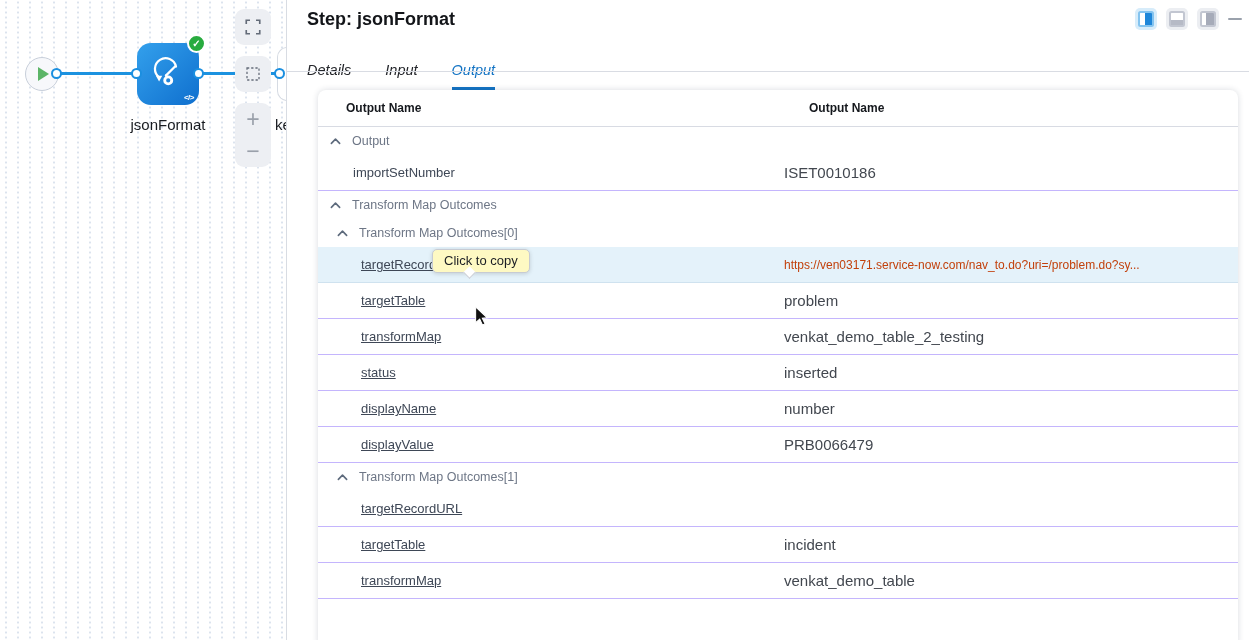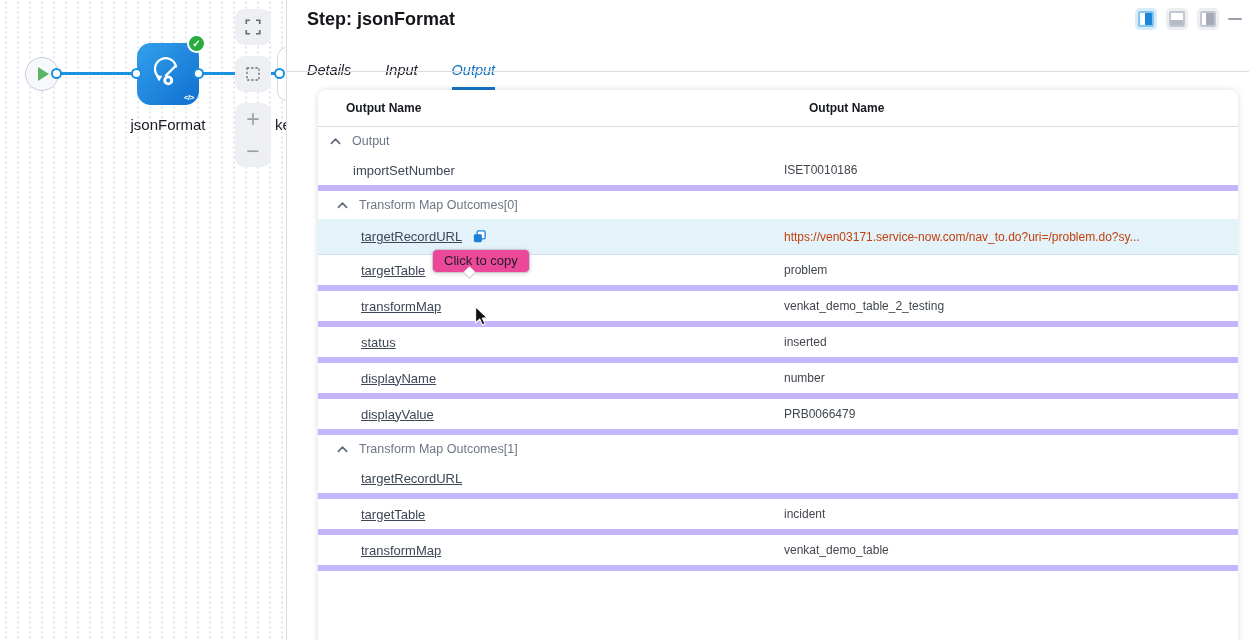--- a/index.html
+++ b/index.html
@@ -76,31 +76,31 @@
   .trow { position:relative; display:flex; align-items:center; }
   .thead { height:37px; border-bottom:1px solid #d8dbe3; }
   .thead .col { font-size:12px; font-weight:bold; color:#15181d;margin-left:28px; }
   .col-name { margin-left:9px; }
   .col-value { position:absolute; left:463px; }
   .grow { height:28px; cursor:pointer; }
   .grow .chev { display:flex; align-items:center; }
   .grow.lvl1 .chev { margin-left:12px; }
   .grow.lvl2 .chev { margin-left:19px; }
   .glabel { font-size:12.5px; color:#6d7686; margin-left:11px; }
-  .drow { height:36px; border-bottom:6px solid #c4b5fd; cursor:default; }
+  .drow { height:36px; border-bottom:1px solid #c4b5fd; cursor:default; }
   .drow .rname { font-size:13px; color:#3e4756; }
   .drow.lvl1 .rname { margin-left:35px; }
   .drow.lvl2 .rname { margin-left:43px;text-decoration:underline; }
-  .rvalue { position:absolute; left:466px; font-size:12px; color:#42474f;
+  .rvalue { position:absolute; left:466px; font-size:15px; color:#42474f;
     white-space:nowrap; overflow:hidden; max-width:440px; }
   .rvalue.link { font-size:12px; color:#c2410c; cursor:pointer; }
   .drow.hl { background:#e4f2fa; border-bottom:1px solid #cfe2ef; }
   .copy-btn { margin-left:10px; display:flex; align-items:center; cursor:pointer; }
 
-  .tooltip { position:absolute; left:145px; top:249px; background:#ec4899;
+  .tooltip { position:absolute; left:145px; top:249px; background:#fef9c3;
     border:1px solid #c7cbd3; border-radius:5px; padding:3px 11px 4px;
     font-size:13px; color:#1b1e24; z-index:20;
     box-shadow:0 1px 4px rgba(0,0,0,0.15); white-space:nowrap; }
   .tooltip .arrow { position:absolute; left:32px; bottom:-5px; width:9px; height:9px;
     background:#fff; border-right:1px solid #c7cbd3; border-bottom:1px solid #c7cbd3;
     transform:rotate(45deg); }
   .cursor { position:absolute; left:187px; top:306px; z-index:30; pointer-events:none; }
 </style>
 </head>
 <body>
@@ -195,20 +195,28 @@
             <svg width="11" height="8" viewBox="0 0 12 8">
               <path d="M1.5 6.5 L6 2 L10.5 6.5" fill="none" stroke="#5d6a7c" stroke-width="1.8" stroke-linecap="round" stroke-linejoin="round"></path>
             </svg>
           </span>
           <span class="glabel">Output</span>
         </div>
         <div class="trow drow lvl1">
           <span class="rname">importSetNumber</span>
           <span class="rvalue">ISET0010186</span>
         </div>
+        <div class="trow grow lvl1">
+          <span class="chev">
+            <svg width="11" height="8" viewBox="0 0 12 8">
+              <path d="M1.5 6.5 L6 2 L10.5 6.5" fill="none" stroke="#5d6a7c" stroke-width="1.8" stroke-linecap="round" stroke-linejoin="round"></path>
+            </svg>
+          </span>
+          <span class="glabel">Transform Map Outcomes</span>
+        </div>
         <div class="trow grow lvl2">
           <span class="chev">
             <svg width="11" height="8" viewBox="0 0 12 8">
               <path d="M1.5 6.5 L6 2 L10.5 6.5" fill="none" stroke="#5d6a7c" stroke-width="1.8" stroke-linecap="round" stroke-linejoin="round"></path>
             </svg>
           </span>
           <span class="glabel">Transform Map Outcomes[0]</span>
         </div>
         <div class="trow drow lvl2 hl">
           <span class="rname">targetRecordURL</span>

